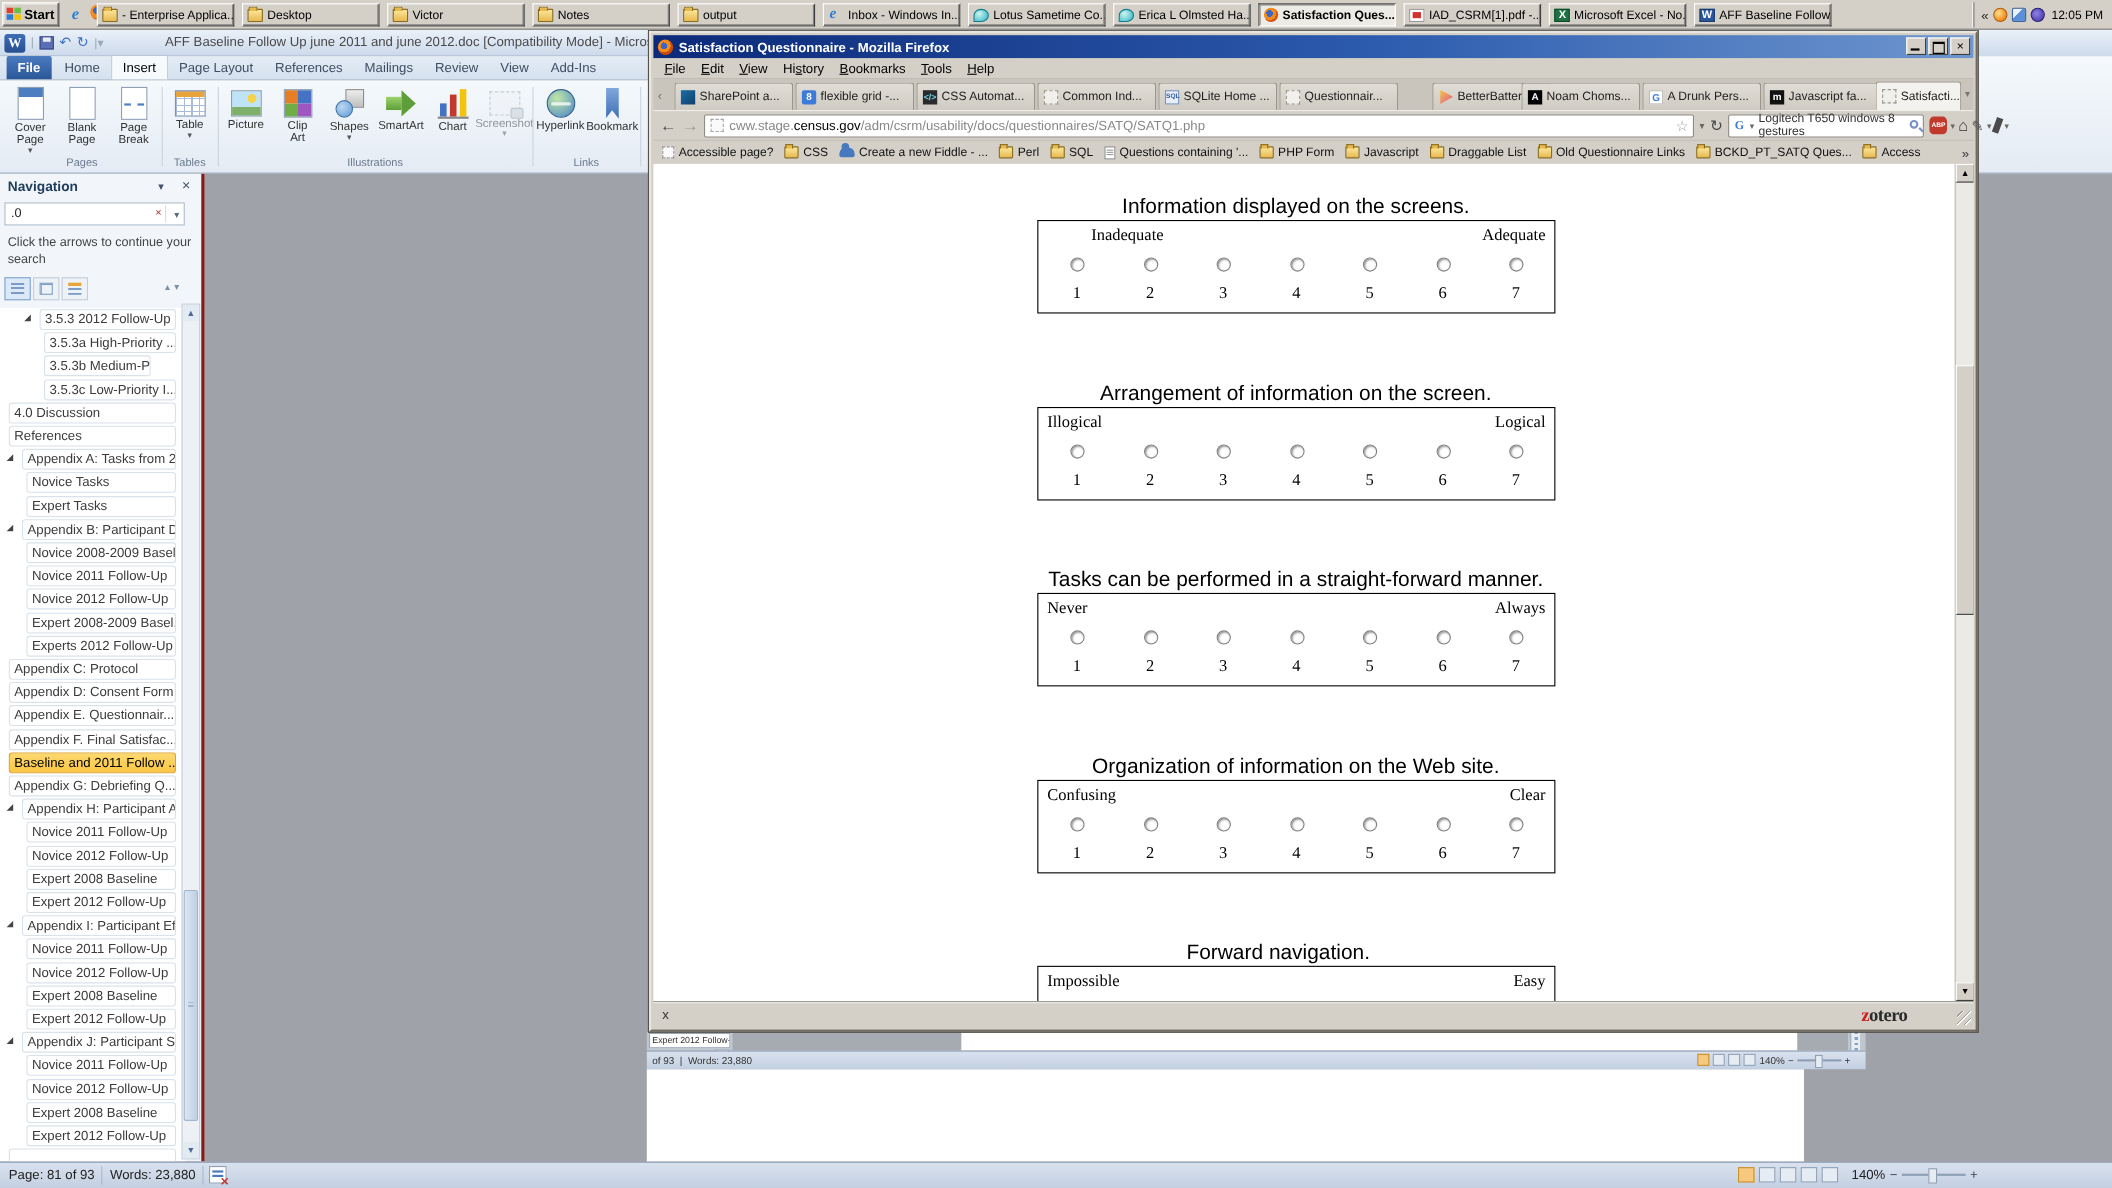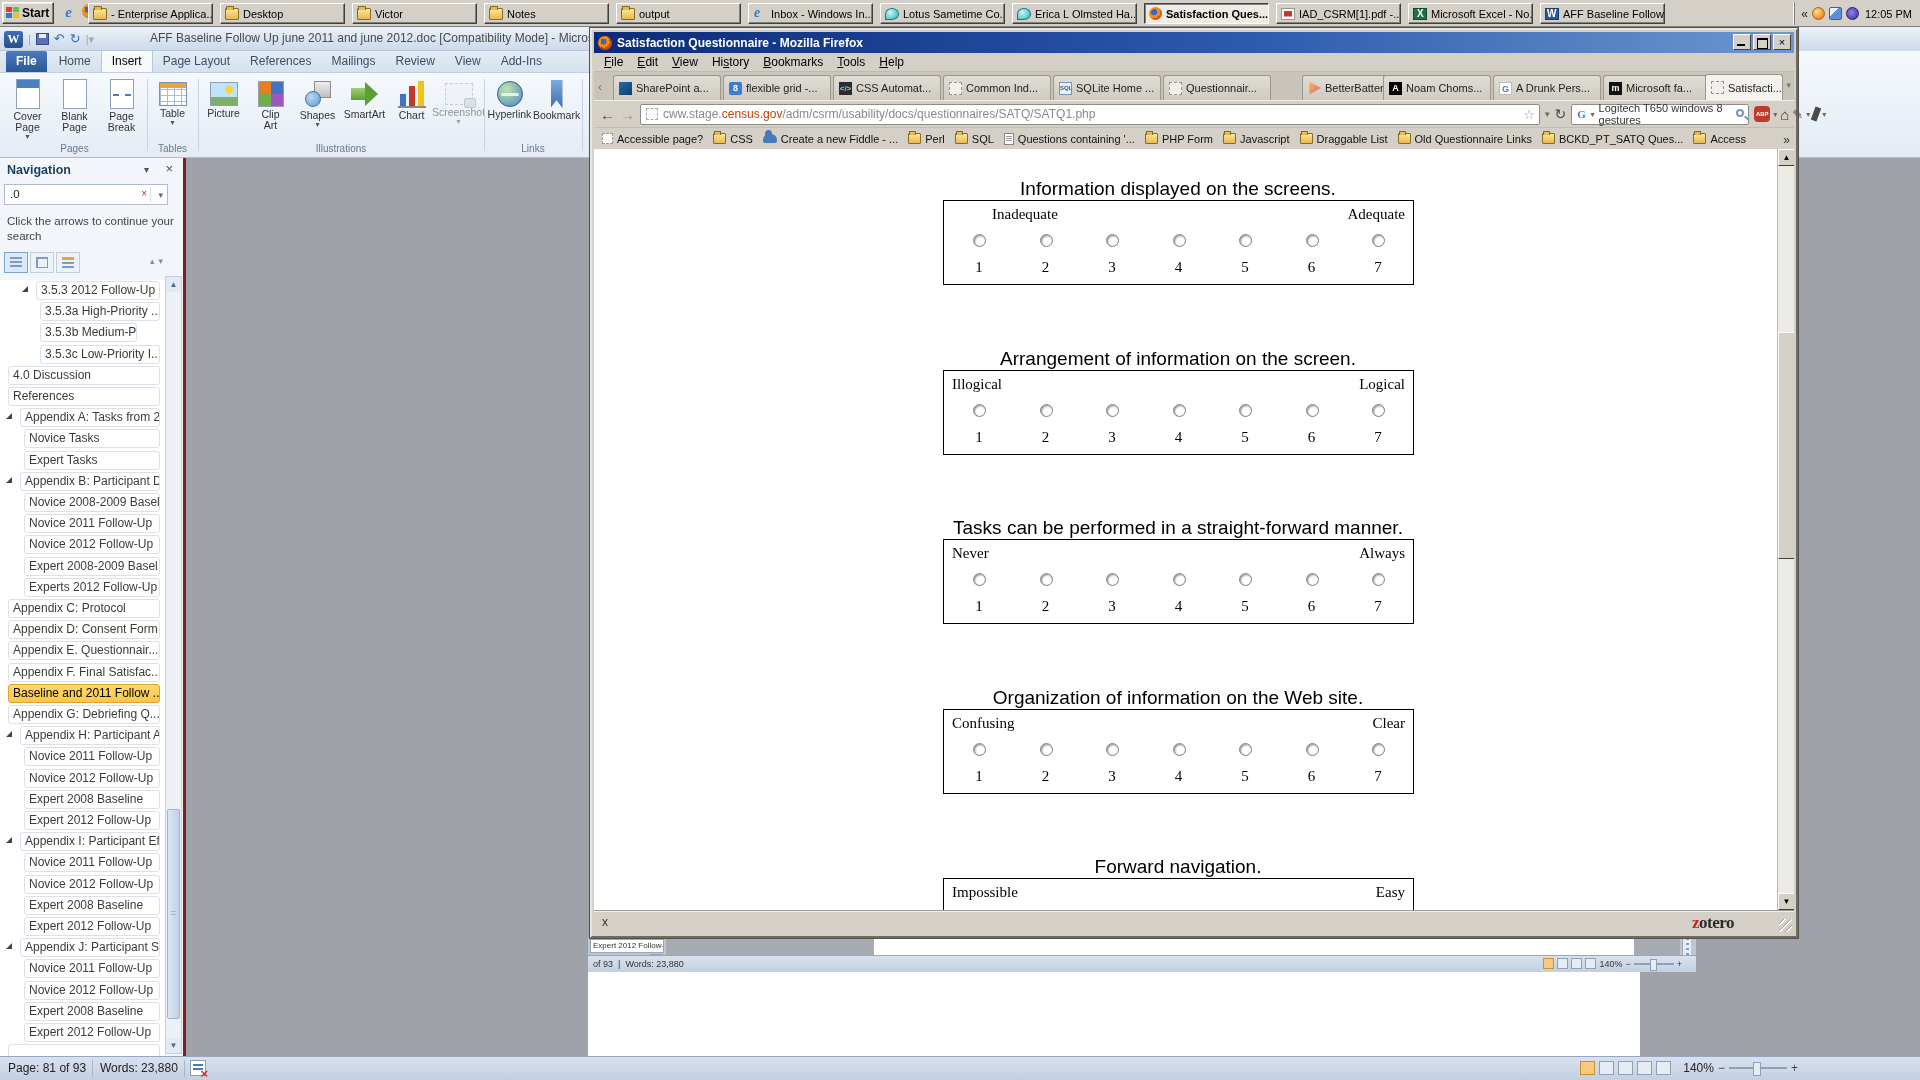--- a/index.html
+++ b/index.html
@@ -229,21 +229,21 @@
   .tico.letter-g{background:#fff;border:1px solid #BBB;color:#3C7BD9;}
   .tico.letter-m{background:#111;}
   .ff-navbar{position:absolute;left:2px;top:70px;right:2px;height:27px;background:#D4D0C8;
      border-top:1px solid #F0EEE9;display:flex;align-items:center;padding:0 6px;gap:5px;}
   .navarrow{font-size:15px;color:#4A4A4A;}
   .navarrow.dim{color:#9C998F;}
   .urlfield{position:relative;flex:0 0 900px;height:21px;background:#fff;border:1px solid #8F8C84;border-radius:2px;
      display:flex;align-items:center;gap:5px;padding:0 5px;font-size:12px;}
   .favicon-dashed{width:12px;height:12px;border:1px dashed #AAA;background:#FAFAFA;flex:0 0 auto;}
   .url-grey{color:#888;}
-  .url-host{color:#c2410c;}
+  .url-host{color:#000000;}
   .url-star{position:absolute;right:4px;top:2px;font-size:13px;color:#9A968C;}
   .url-dd{font-size:9px;color:#6A675F;}
   .reloadbtn{font-size:14px;color:#4A4A4A;}
   .searchfield{position:relative;flex:0 0 178px;height:21px;background:#fff;border:1px solid #8F8C84;border-radius:2px;
      display:flex;align-items:center;gap:4px;padding:0 4px;font-size:11px;color:#333;}
   .g-ico{width:12px;height:12px;font:bold 11px/12px "Liberation Serif",serif;color:#3C7BD9;text-align:center;}
   .mag{position:absolute;right:4px;top:4px;width:8px;height:8px;border:2px solid #7A92C4;border-radius:50%;}
   .mag::after{content:"";position:absolute;left:6px;top:6px;width:5px;height:2px;background:#7A92C4;transform:rotate(45deg);}
   .nav-icos{display:flex;align-items:center;gap:3px;}
   .abp{width:16px;height:16px;background:#C0392B;border-radius:4px;color:#fff;font:bold 6px/16px "Liberation Sans",sans-serif;text-align:center;}
@@ -575,21 +575,21 @@
         <div class="ff-tab" style="left: 789px; width: 108px;">
           <span class="tico letter-a">A</span>
           <span>Noam Choms...</span>
         </div>
         <div class="ff-tab" style="left: 899px; width: 108px;">
           <span class="tico letter-g">G</span>
           <span>A Drunk Pers...</span>
         </div>
         <div class="ff-tab" style="left: 1009px; width: 108px;">
           <span class="tico letter-m">m</span>
-          <span>Microsoft fa...</span>
+          <span>Javascript fa...</span>
         </div>
         <div class="ff-tab active" style="left: 1111px; width: 78px;">
           <span class="tico generic"></span>
           <span>Satisfacti...</span>
         </div>
       </div>
     <div class="ff-navbar">
       <span class="navarrow">←</span>
       <span class="navarrow dim">→</span>
       <span class="urlfield">
@@ -741,21 +741,21 @@
           <span class="q-num" style="left: 158px; top: 58px;">3</span>
           <span class="radio" style="left: 228.5px; top: 33px;"></span>
           <span class="q-num" style="left: 224.5px; top: 58px;">4</span>
           <span class="radio" style="left: 295px; top: 33px;"></span>
           <span class="q-num" style="left: 291px; top: 58px;">5</span>
           <span class="radio" style="left: 361.5px; top: 33px;"></span>
           <span class="q-num" style="left: 357.5px; top: 58px;">6</span>
           <span class="radio" style="left: 428px; top: 33px;"></span>
           <span class="q-num" style="left: 424px; top: 58px;">7</span>
         </div>
-        <div class="q-title" style="left: 204px; top: 707px;">Forward navigation.</div>
+        <div class="q-title" style="left: 188px; top: 707px;">Forward navigation.</div>
         <div class="q-box" style="left: 349px; top: 729px;">
           <span class="q-el" style="left: 8px; top: 5px;">Impossible</span>
           <span class="q-el" style="right: 8px; top: 5px;">Easy</span>
         </div>
       </div>
     <div class="ff-addonbar">
       <span class="ab-close">x</span>
       <span class="zotero">zotero</span>
       <span class="grip"></span>
     </div>

